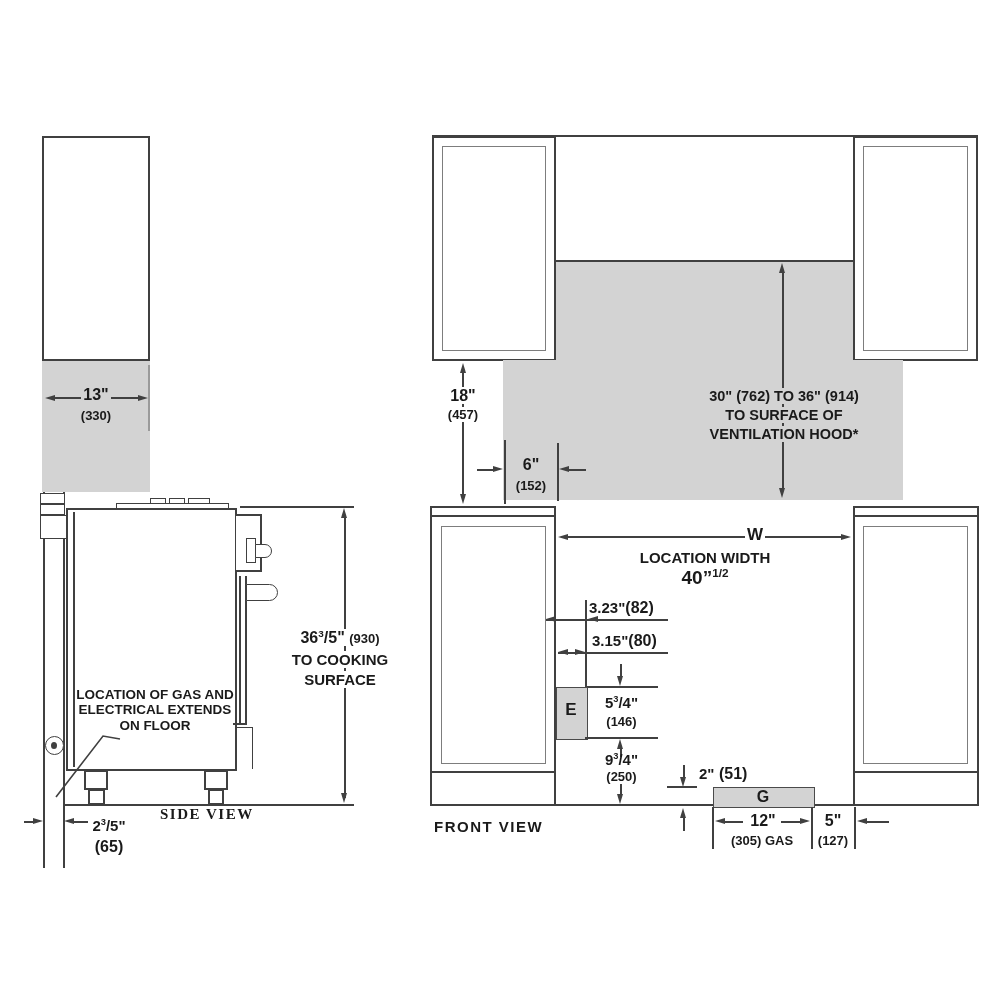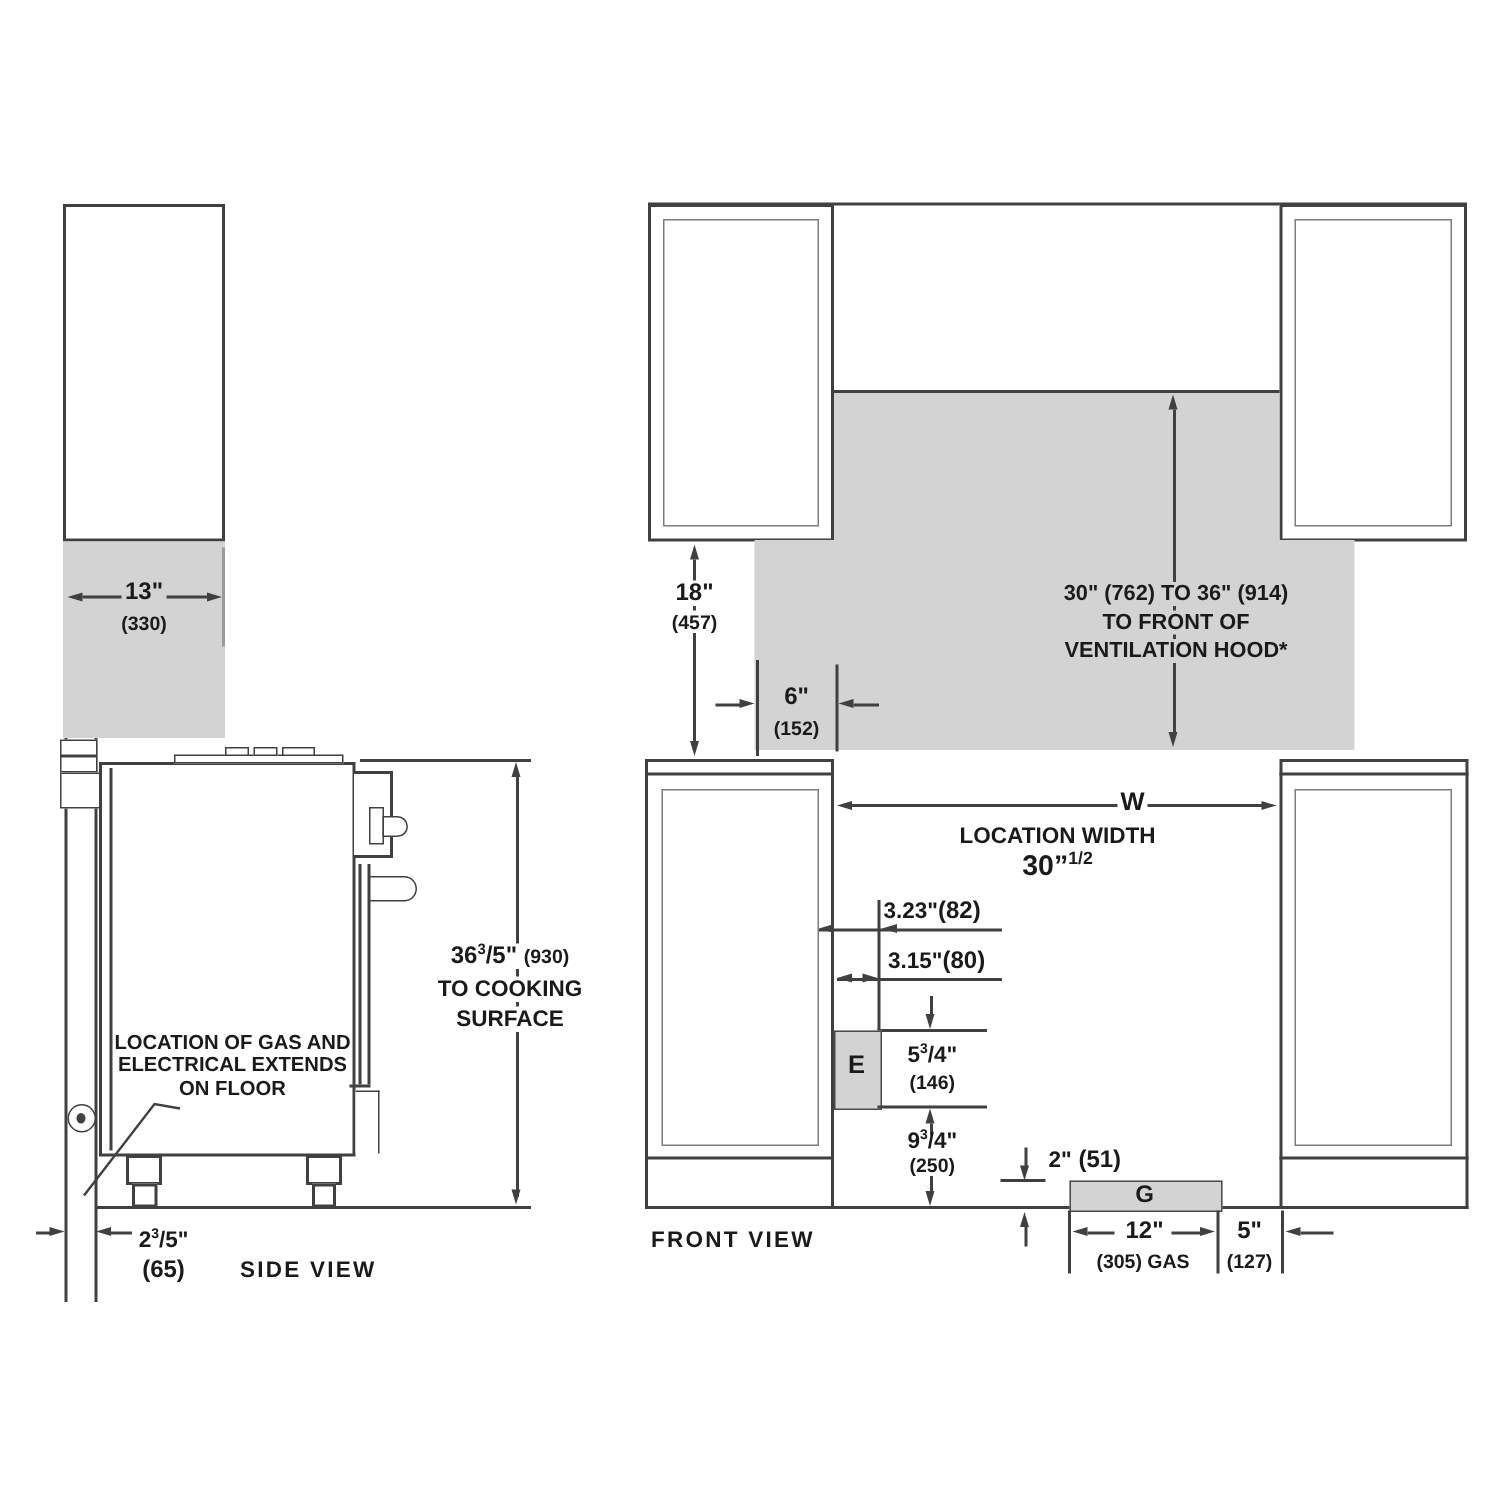--- a/index.html
+++ b/index.html
@@ -96,21 +96,21 @@
     <svg style="left:50px;top:725px;" width="80" height="80" viewBox="0 0 80 80">
       <path d="M70,14 L53,11 L6,72" fill="none" stroke="#404040" stroke-width="1.6"></path>
     </svg>
 
     <div class="hl" style="left:24px;top:821px;width:10px;"></div>
     <div class="ar" style="left:33px;top:818px;"></div>
     <div class="al" style="left:64px;top:818px;"></div>
     <div class="hl" style="left:74px;top:821px;width:14px;"></div>
     <div class="dim v15" style="left:84px;top:817px;width:50px;"><span>2<sup>3</sup>/5"</span></div>
     <div class="dim m13" style="left:84px;top:838px;width:50px;">(65)</div>
-    <div class="lbl" style="left:160px;top:838px;">SIDE VIEW</div>
+    <div class="lbl" style="left:160px;top:806px;font-family:Liberation Serif, serif;">SIDE VIEW</div>
   </div>
 
   <div>
 
     <div class="hl" style="left:432px;top:135px;width:546px;height:2px;"></div>
 
     <div class="rect" style="left:432px;top:136px;width:124px;height:225px;"></div>
     <div class="panel" style="left:442px;top:146px;width:104px;height:205px;"></div>
     <div class="rect" style="left:853px;top:136px;width:125px;height:225px;"></div>
     <div class="panel" style="left:863px;top:146px;width:105px;height:205px;"></div>
@@ -131,40 +131,40 @@
     <div class="ar" style="left:493px;top:466px;"></div>
     <div class="al" style="left:559px;top:466px;"></div>
     <div class="hl" style="left:569px;top:469px;width:17px;"></div>
     <div class="dim v16" style="left:501px;top:456px;width:60px;"><span class="bgg">6"</span></div>
     <div class="dim m14" style="left:501px;top:479px;width:60px;"><span class="bgg">(152)</span></div>
 
     <div class="au" style="left:779px;top:263px;"></div>
     <div class="vl" style="left:782px;top:273px;height:215px;"></div>
     <div class="ad" style="left:779px;top:488px;"></div>
     <div class="dim m14" style="left:684px;top:389px;width:200px;font-size:14.5px;"><span class="bgg">30" (762) TO 36" (914)</span></div>
-    <div class="dim m14" style="left:684px;top:408px;width:200px;font-size:14.5px;"><span class="bgg">TO FRONT OF</span></div>
+    <div class="dim m14" style="left:684px;top:408px;width:200px;font-size:14.5px;"><span class="bgg">TO SURFACE OF</span></div>
     <div class="dim m14" style="left:684px;top:427px;width:200px;font-size:14.5px;"><span class="bgg">VENTILATION HOOD*</span></div>
 
     <div class="rect" style="left:430px;top:506px;width:126px;height:300px;"></div>
     <div class="hl" style="left:430px;top:515px;width:126px;"></div>
     <div class="panel" style="left:441px;top:526px;width:105px;height:238px;"></div>
     <div class="hl" style="left:430px;top:771px;width:126px;"></div>
     <div class="rect" style="left:853px;top:506px;width:126px;height:300px;"></div>
     <div class="hl" style="left:853px;top:515px;width:126px;"></div>
     <div class="panel" style="left:863px;top:526px;width:105px;height:238px;"></div>
     <div class="hl" style="left:853px;top:771px;width:126px;"></div>
 
     <div class="hl" style="left:430px;top:804px;width:549px;height:2.4px;"></div>
 
     <div class="al" style="left:558px;top:533.5px;"></div>
     <div class="hl" style="left:568px;top:536px;width:274px;"></div>
     <div class="ar" style="left:841px;top:533.5px;"></div>
     <div class="dim" style="left:725px;top:526px;width:60px;font-size:17px;"><span class="bgw">W</span></div>
     <div class="dim v15" style="left:625px;top:550px;width:160px;">LOCATION WIDTH</div>
-    <div class="dim" style="left:625px;top:567px;width:160px;font-size:19px;"><span>30”</span><sup>1/2</sup></div>
+    <div class="dim" style="left:625px;top:567px;width:160px;font-size:19px;"><span>40”</span><sup>1/2</sup></div>
 
     <div class="vl" style="left:585px;top:600px;height:90px;"></div>
     <div class="dim" style="left:589px;top:599px;width:90px;text-align:left;"><span class="v15">3.23"</span><span class="m13">(82)</span></div>
     <div class="hl" style="left:546px;top:619px;width:122px;"></div>
     <div class="al" style="left:546px;top:616px;"></div>
     <div class="al" style="left:588px;top:616px;"></div>
     <div class="dim" style="left:592px;top:632px;width:90px;text-align:left;"><span class="v15">3.15"</span><span class="m13">(80)</span></div>
     <div class="hl" style="left:558px;top:652px;width:110px;"></div>
     <div class="al" style="left:558px;top:649px;"></div>
     <div class="ar" style="left:575px;top:649px;"></div>

